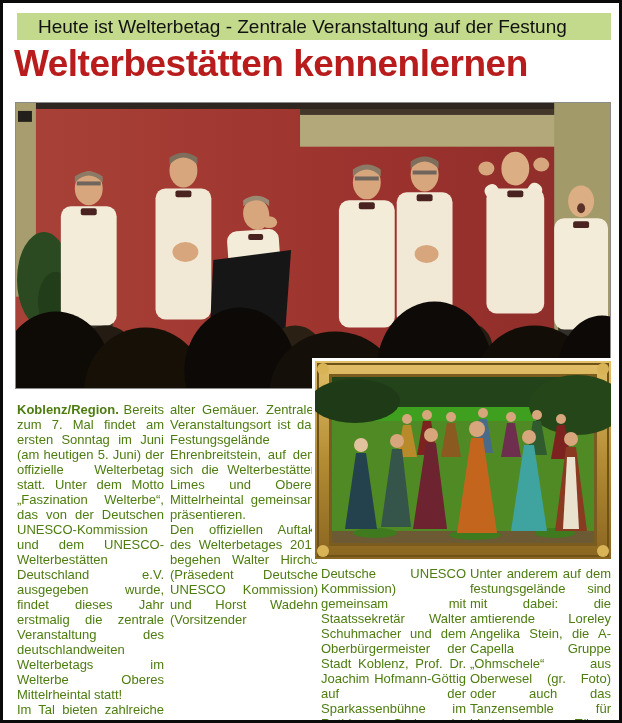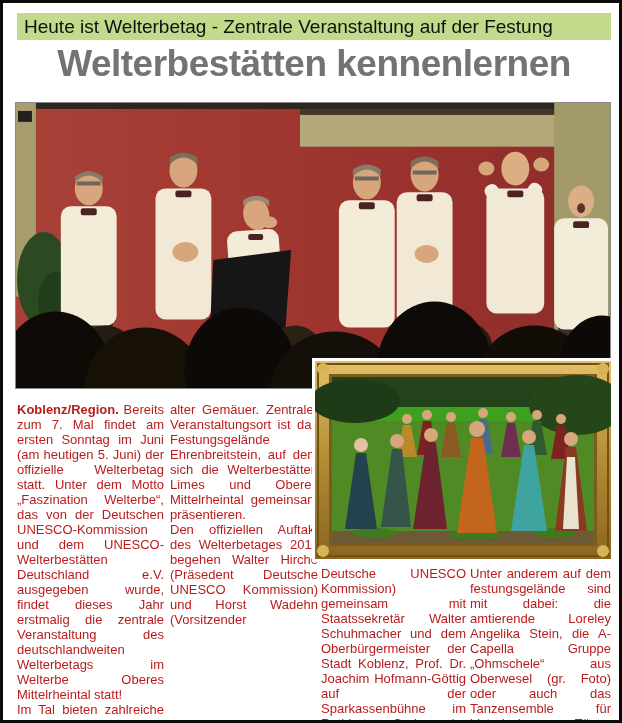--- a/index.html
+++ b/index.html
@@ -3,40 +3,40 @@
 <meta charset="utf-8">
 <style>
   html,body{margin:0;padding:0;background:#e8e8e8;}
   .page{
     position:relative; width:622px; height:723px; background:#fff;
     border:3px solid #0a0a0a; box-sizing:border-box; overflow:hidden;
     font-family:"Liberation Sans", sans-serif;
   }
   .kicker{
     position:absolute; left:14px; top:10px; width:594px; height:27px;
-    background:#c3d98c; box-sizing:border-box; padding-left:7px;
+    background:#c3d98c; box-sizing:border-box; padding-left:21px;
     font-size:19px; line-height:27px; color:#111; white-space:nowrap;
   }
   .headline{
     position:absolute; left:11px; top:40px; width:600px; margin:0;
-    font-size:37px; line-height:42px; font-weight:bold; color:#737373;
-    letter-spacing:-0.5px; white-space:nowrap;text-align:center;
+    font-size:37px; line-height:42px; font-weight:bold; color:#b91c1c;
+    letter-spacing:-0.5px; white-space:nowrap;
   }
   figure{margin:0; padding:0; position:absolute;}
   .main-photo{
     left:12px; top:99px; width:596px; height:287px;
     border:1px solid #8a8a8a; box-sizing:border-box; z-index:1;
   }
   .inset-photo{
     left:312px; top:358px; width:296px; height:198px;
     outline:3px solid #fff; z-index:2;
   }
   .main-photo svg,.inset-photo svg{display:block; width:100%; height:100%;}
   .col{
-    position:absolute; color:#b91c1c; font-size:13px; line-height:15px;
+    position:absolute; color:#4d7c0f; font-size:13px; line-height:15px;
     text-align:justify; hyphens:auto; -webkit-hyphens:auto; word-spacing:-0.3px;
   }
   .col p{margin:0 0 0 0;}
   .col1{left:14px;  top:399px; width:147px; height:320px;}
   .col2{left:167px; top:399px; width:148px; height:320px;}
   .col3{left:318px; top:563px; width:145px; height:156px;}
   .col4{left:467px; top:563px; width:141px; height:156px;}
   .dateline{font-weight:bold;}
 </style>
 </head>

